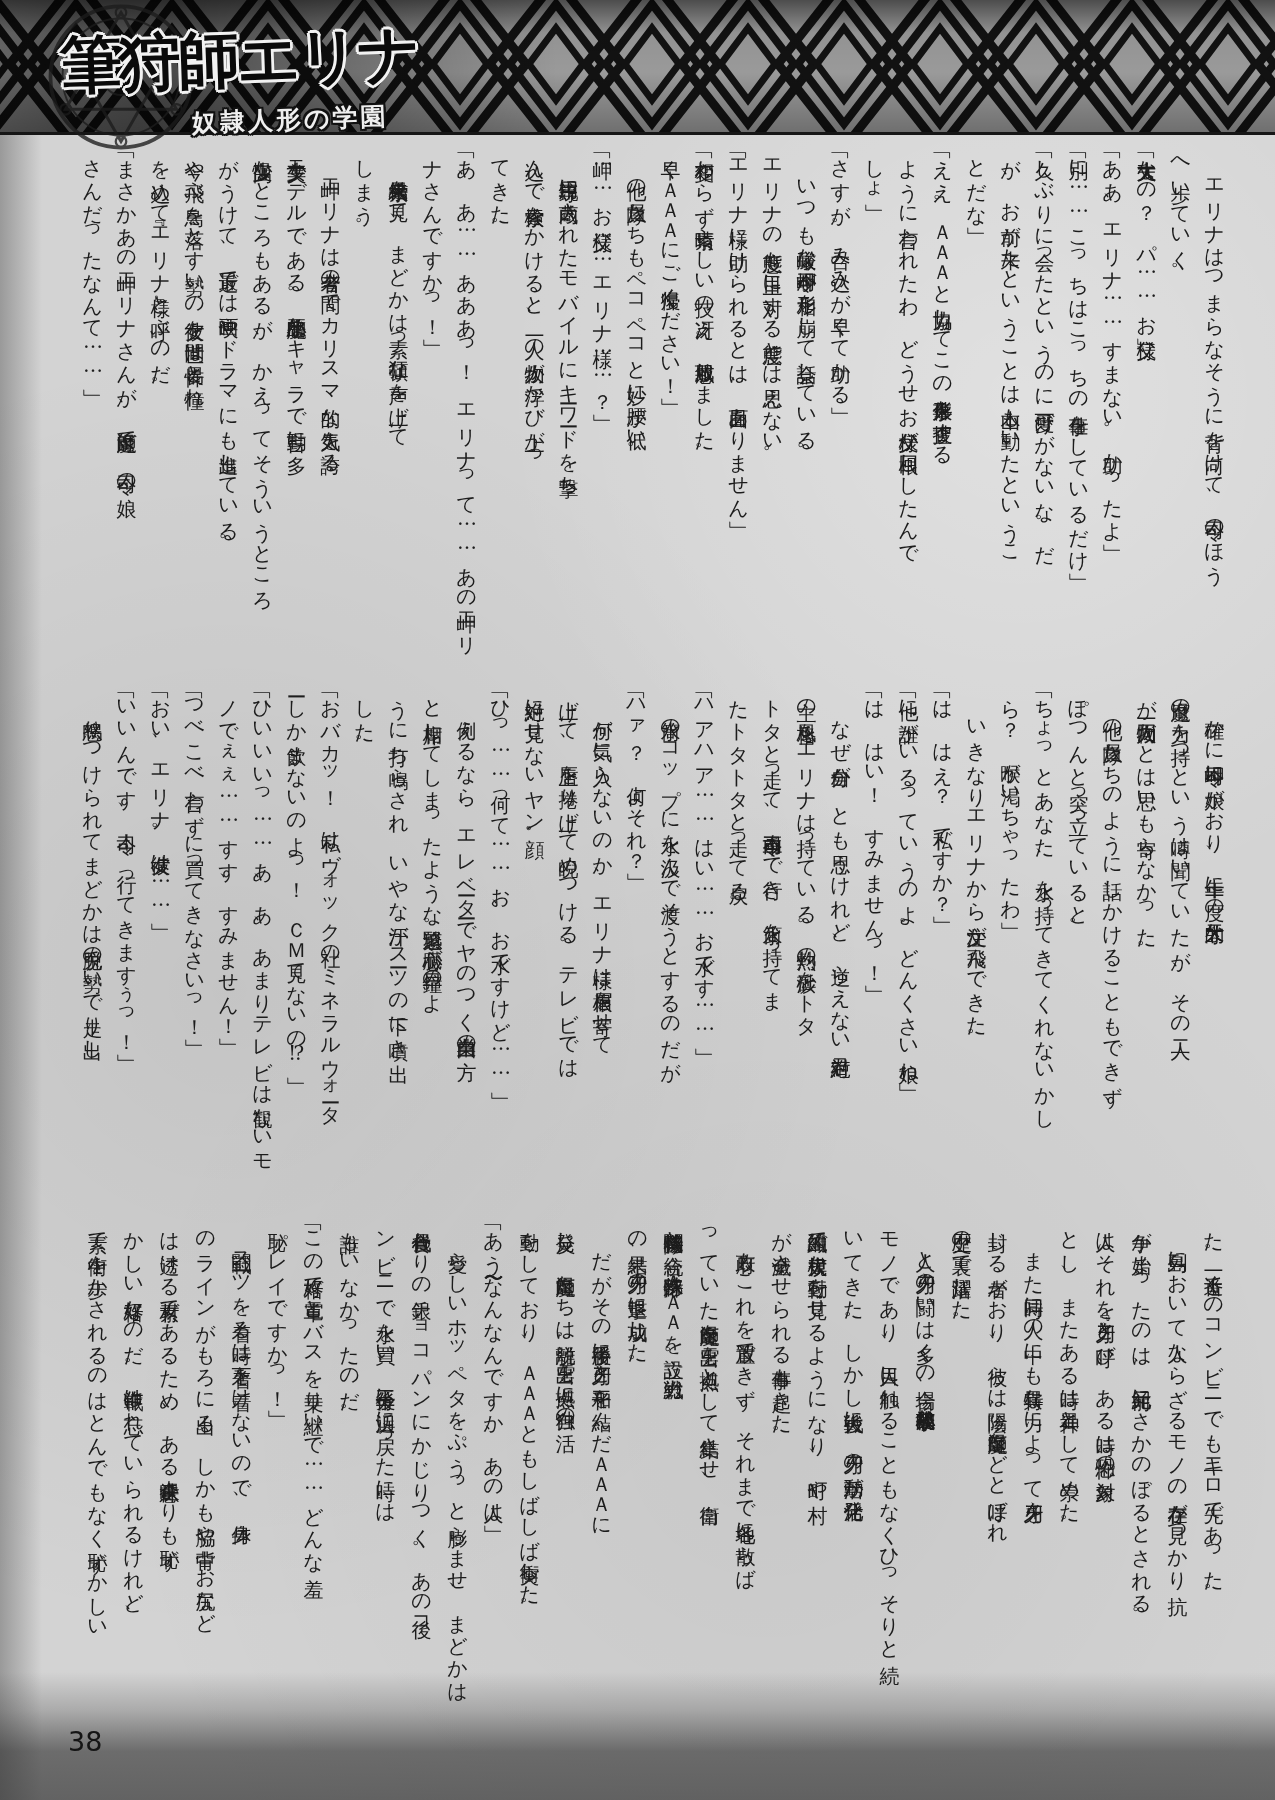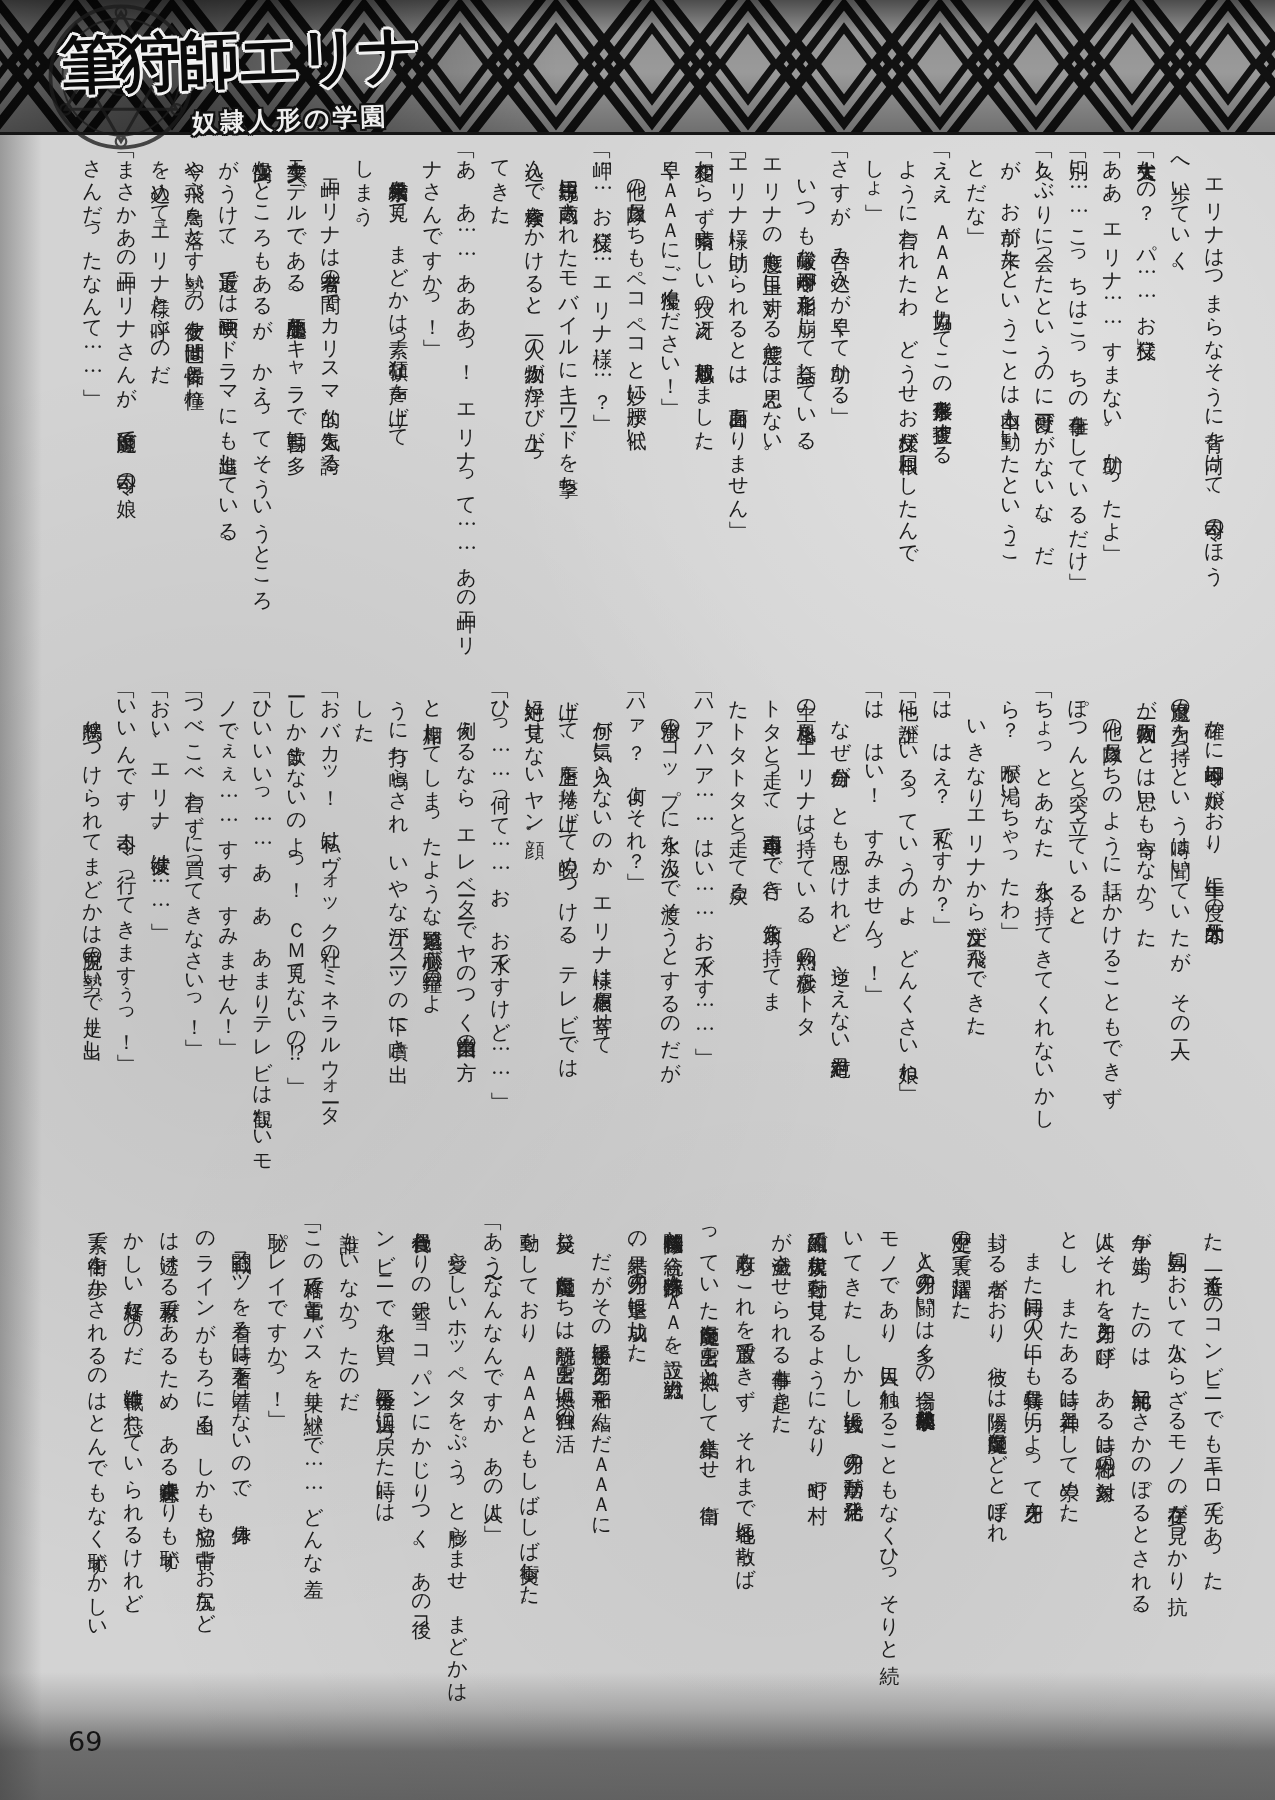--- a/index.html
+++ b/index.html
@@ -237,15 +237,15 @@
       <p>　戦闘スーツを着る時は下着を着けないので、身体</p>
       <p>のラインがもろに出る。しかも脇や背中、お尻など</p>
       <p>は透ける素材であるため、ある意味全裸よりも恥ず</p>
       <p>かしい格好なのだ。作戦中は忘れていられるけれど、</p>
       <p>素で街中を歩かされるのはとんでもなく恥ずかしい</p>
     </div>
 
   <div class="left-vignette"></div>
   <div class="bottom-shadow"></div>
 
-  <div class="page-number">69</div>
+  <div class="page-number">38</div>
 
 </div>
 
 </body></html>

